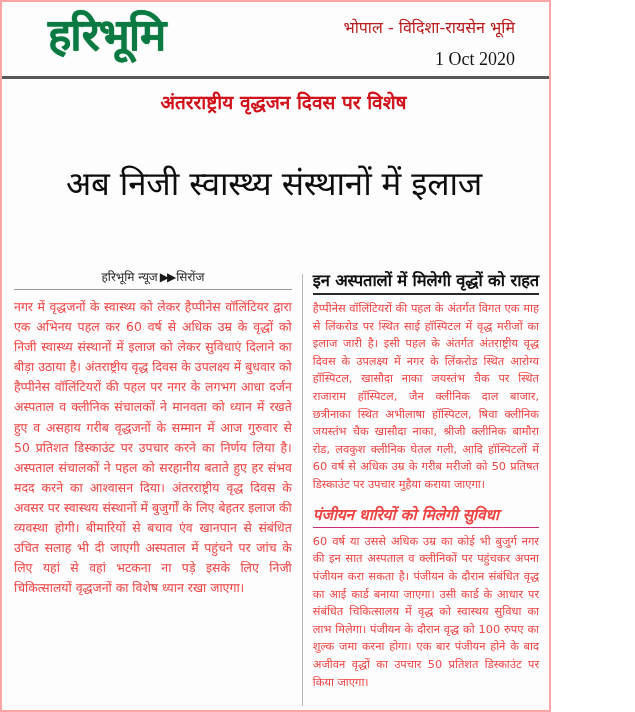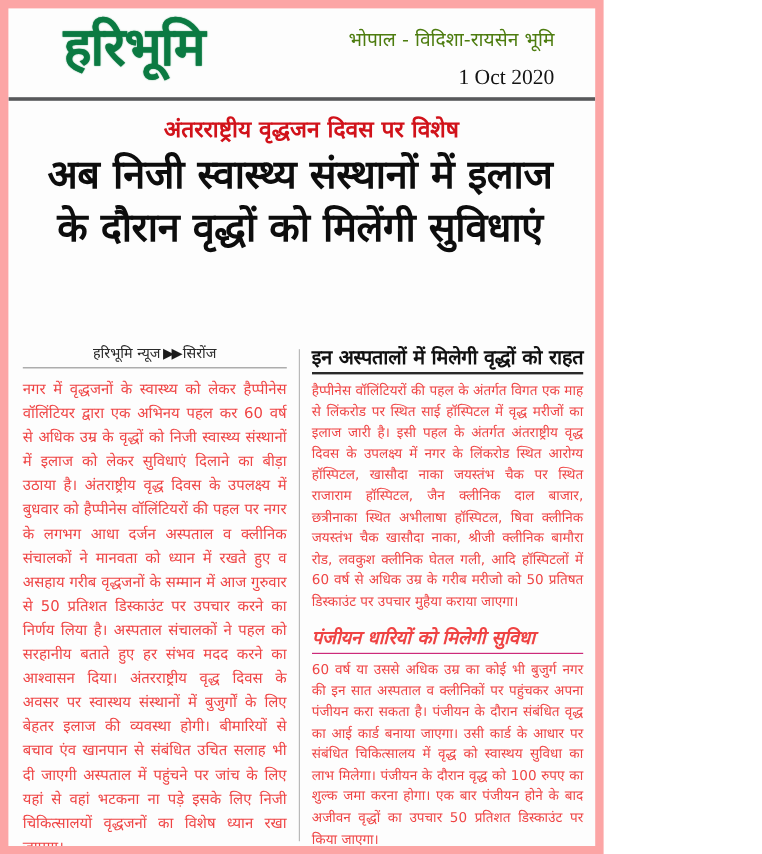--- a/index.html
+++ b/index.html
@@ -9,26 +9,26 @@
   }
   body {
     width: 635px;
     height: 712px;
     font-family: "Liberation Sans", "DejaVu Sans", sans-serif;
     color: #1a1a1a;
     overflow: hidden;
     position: relative;
   }
   .page {
-    width: 503px;
+    width: 551px;
     height: 712px;
     position: relative;
     background: #fdfdfd;
     box-sizing: border-box;
-    border: 7px solid #fca5a5;
+    border: 2px solid #fca5a5;
     overflow: hidden;
   }
 
   
   .masthead {
     display: flex;
     align-items: flex-start;
     justify-content: space-between;
     padding: 8px 26px 0 46px;
     height: 72px;
@@ -45,21 +45,21 @@
     white-space: nowrap;
   }
   .edition-block {
     text-align: right;
     padding-top: 6px;
     padding-right: 8px;
   }
   .edition-line {
     font-family: "DejaVu Sans", sans-serif;
     font-size: 16px;
-    color: #4d7c0f;
+    color: #b91c1c;
     line-height: 1.5;
     white-space: nowrap;
   }
   .edition-date {
     font-family: Liberation Serif, serif;
     font-size: 18px;
     color: #141414;
     line-height: 1.6;
     margin-top: 5px;
   }
@@ -75,40 +75,40 @@
     color: #d1121a;
     font-family: "DejaVu Sans", sans-serif;
     font-weight: bold;
     font-size: 19px;
     padding: 10px 0 2px 16px;
     letter-spacing: 0px;
   }
   .headline {
     text-align: center;
     font-family: "DejaVu Sans", sans-serif;
-    font-weight: bold;
+    font-weight: normal;
     color: #0d0d0d;
     font-size: 33px;
     line-height: 1.32;
     padding: 2px 10px 0 7px;
     letter-spacing: -0.3px;
+    margin-top: 43px;
   }
   .headline .hl-line { display: block; white-space: nowrap; }
 
   
   .columns {
     display: flex;
     position: absolute;
     top: 266px;
     left: 0;
     right: 0;
     bottom: 4px;
     padding: 0 10px 0 12px;
     box-sizing: border-box;
-    margin-top: 12px;
   }
   .col-left {
     width: 296px;
     box-sizing: border-box;
     padding-right: 10px;
     position: relative;
   }
   .col-divider {
     width: 1px;
     background: #b9b9b9;
@@ -187,21 +187,20 @@
       <div class="edition-date">1 Oct 2020</div>
     </div>
   </div>
 
   <div class="rule-top"></div>
 
   <div class="kicker">अंतरराष्ट्रीय वृद्धजन दिवस पर विशेष</div>
 
   <div class="headline">
     <span class="hl-line">अब निजी स्वास्थ्य संस्थानों में इलाज</span>
-    <span class="hl-line">के दौरान वृद्धों को मिलेंगी सुविधाएं</span>
   </div>
 
   <div class="columns">
 
     <div class="col-left">
       <div class="byline">
         <span>हरिभूमि न्यूज</span><span class="arrows">▶▶</span><span>सिरोंज</span>
       </div>
       <div class="byline-rule"></div>
       <p class="body-text">नगर में वृद्धजनों के स्वास्थ्य को लेकर हैप्पीनेस वॉलिंटियर द्वारा एक अभिनय पहल कर 60 वर्ष से अधिक उम्र के वृद्धों को निजी स्वास्थ्य संस्थानों में इलाज को लेकर सुविधाएं दिलाने का बीड़ा उठाया है। अंतराष्ट्रीय वृद्ध दिवस के उपलक्ष्य में बुधवार को हैप्पीनेस वॉलिंटियरों की पहल पर नगर के लगभग आधा दर्जन अस्पताल व क्लीनिक संचालकों ने मानवता को ध्यान में रखते हुए व असहाय गरीब वृद्धजनों के सम्मान में आज गुरुवार से 50 प्रतिशत डिस्काउंट पर उपचार करने का निर्णय लिया है। अस्पताल संचालकों ने पहल को सरहानीय बताते हुए हर संभव मदद करने का आश्वासन दिया। अंतरराष्ट्रीय वृद्ध दिवस के अवसर पर स्वास्थय संस्थानों में बुजुर्गों के लिए बेहतर इलाज की व्यवस्था होगी। बीमारियों से बचाव एंव खानपान से संबंधित उचित सलाह भी दी जाएगी अस्पताल में पहुंचने पर जांच के लिए यहां से वहां भटकना ना पड़े इसके लिए निजी चिकित्सालयों वृद्धजनों का विशेष ध्यान रखा जाएगा।</p>

